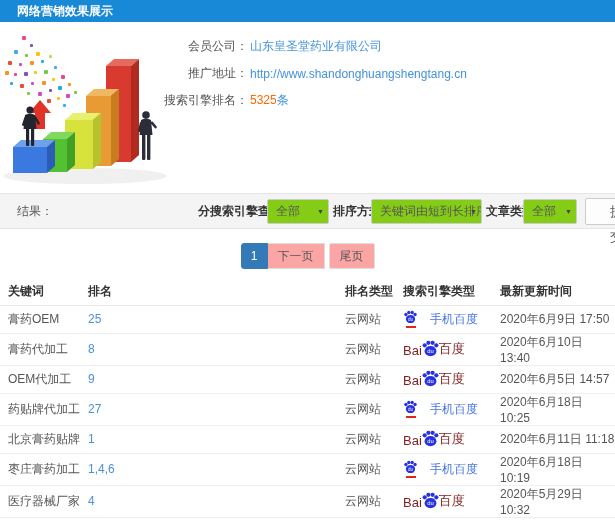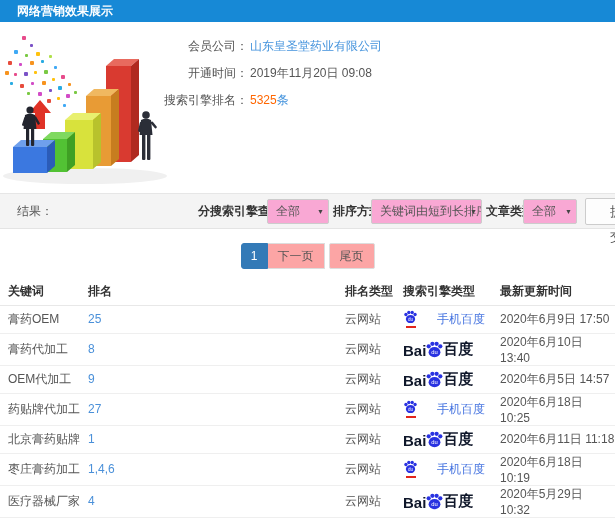--- a/index.html
+++ b/index.html
@@ -20,43 +20,43 @@
   .info-label { width:90px; text-align:right; color:#555; }
   .info-value { margin-left:2px; color:#555; }
   .info-value.link { color:#4292DC; text-decoration:none; cursor:pointer; }
   .num-orange { color:#FF6600; }
   .suffix-blue { color:#4292DC; }
 
   
   .filterbar { position:absolute; left:0; top:193px; width:615px; height:36px; background:#F4F4F4; border-top:1px solid #E6E6E6; border-bottom:1px solid #E4E4E4; }
   .filterbar .result-label { position:absolute; left:17px; top:0; line-height:34px; color:#555; }
   .flabel { position:absolute; top:0; line-height:34px; color:#333; font-weight:bold; }
-  .fselect { position:absolute; top:5px; height:25px; background:#f9a8d4; border:1px solid #CCC; border-radius:2px; line-height:23px; padding:0 16px 0 8px; color:#555; cursor:pointer; overflow:hidden; white-space:nowrap; }
+  .fselect { position:absolute; top:5px; height:25px; background:#84cc16; border:1px solid #CCC; border-radius:2px; line-height:23px; padding:0 16px 0 8px; color:#555; cursor:pointer; overflow:hidden; white-space:nowrap; }
   .fselect .caret { position:absolute; right:4px; top:0; line-height:23px; font-size:7px; color:#444; }
   .submit-btn { position:absolute; top:4px; height:27px; background:#FDFDFD; border:1px solid #CCC; border-radius:2px; color:#555; padding:0 24px; line-height:25px; cursor:pointer; }
 
   
   .pager { position:absolute; left:0; top:243px; width:615px; display:flex; justify-content:center; }
   .pg { height:26px; line-height:24px; border:1px solid #DDD; background:#fca5a5; color:#555; padding:0 10px; cursor:pointer; }
   .pg.current { background:#337AB7; border-color:#337AB7; color:#fff; width:27px; text-align:center; padding:0; border-radius:3px 0 0 3px; }
   .pg.next { border-left:none; }
   .pg.last { margin-left:4px; border-radius:2px; }
 
   
   .rank-table { position:absolute; left:0; top:278px; width:615px; border-collapse:collapse; table-layout:fixed; }
   .rank-table th { text-align:left; font-weight:bold; color:#333; height:27px; padding-left:8px; border-bottom:1px solid #E8E8E8; font-size:12px; }
   .rank-table td { height:28px; padding-left:8px; border-bottom:1px solid #EFEFEF; color:#555; font-size:12px; }
   .col1{width:80px;} .col2{width:257px;} .col3{width:58px;} .col4{width:97px;} .col5{width:auto;}
   .rank-link { color:#4A90D9; text-decoration:none; cursor:pointer; }
   .engine-wrap { display:flex; align-items:center; }
-  .eng-mobile { display:flex; align-items:center; gap:19px; }
+  .eng-mobile { display:flex; align-items:center; gap:12px; }
   .eng-mobile .m-label { color:#4674E0; }
   .paw-underline { display:block; width:10px; height:2px; background:#E1251B; margin:0 auto; margin-top:-1px; }
   .eng-baidu { display:flex; align-items:flex-end; }
-  .eng-baidu b { color:#0f172a; font-size:15px; font-weight:bold; letter-spacing:0; }
+  .eng-baidu b { color:#7f1d1d; font-size:13px; font-weight:normal; letter-spacing:0; }
   .eng-baidu .paw-big { margin:0 -1px -2px -1px; position:relative; top:-3px; }
 </style>
 </head>
 <body>
 
 <div class="page">
 
   <div class="titlebar">
     <span class="title">网络营销效果展示</span>
   </div>
@@ -142,22 +142,22 @@
       <rect x="150" y="92" width="2.5" height="8" rx="1" transform="rotate(-40 151 92)"></rect>
     </g>
   </svg>
 
   <div class="info">
     <div class="info-row">
       <span class="info-label">会员公司：</span>
       <a class="info-value link">山东皇圣堂药业有限公司</a>
     </div>
     <div class="info-row">
-      <span class="info-label">开通时间：</span>
-      <span class="info-value">2019年11月20日 09:08</span>
+      <span class="info-label">推广地址：</span>
+      <a class="info-value link">http://www.shandonghuangshengtang.cn</a>
     </div>
     <div class="info-row">
       <span class="info-label">搜索引擎排名：</span>
       <span class="info-value"><span class="num-orange">5325</span><span class="suffix-blue">条</span></span>
     </div>
   </div>
 
   <div class="filterbar">
     <span class="result-label">结果：</span>
     <span class="flabel" style="left:198px;">分搜索引擎查看</span>

